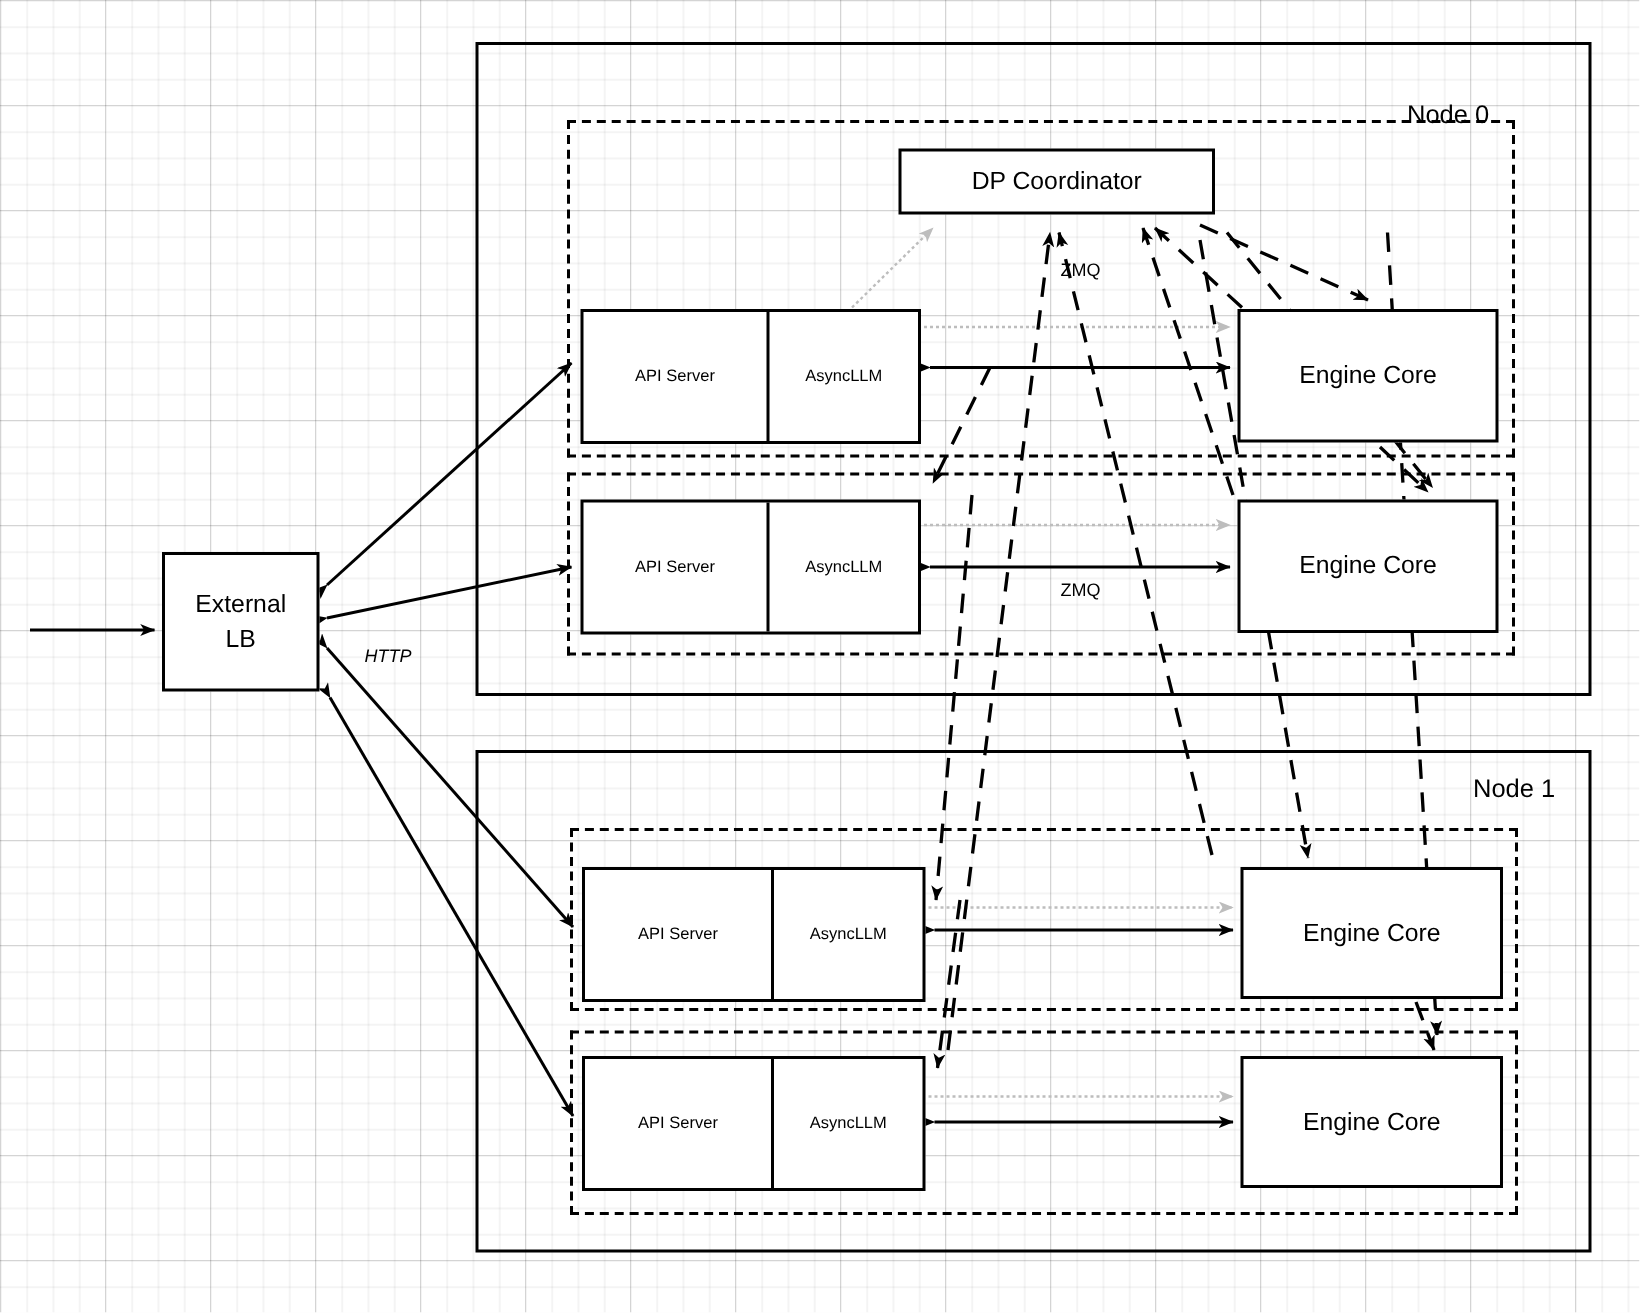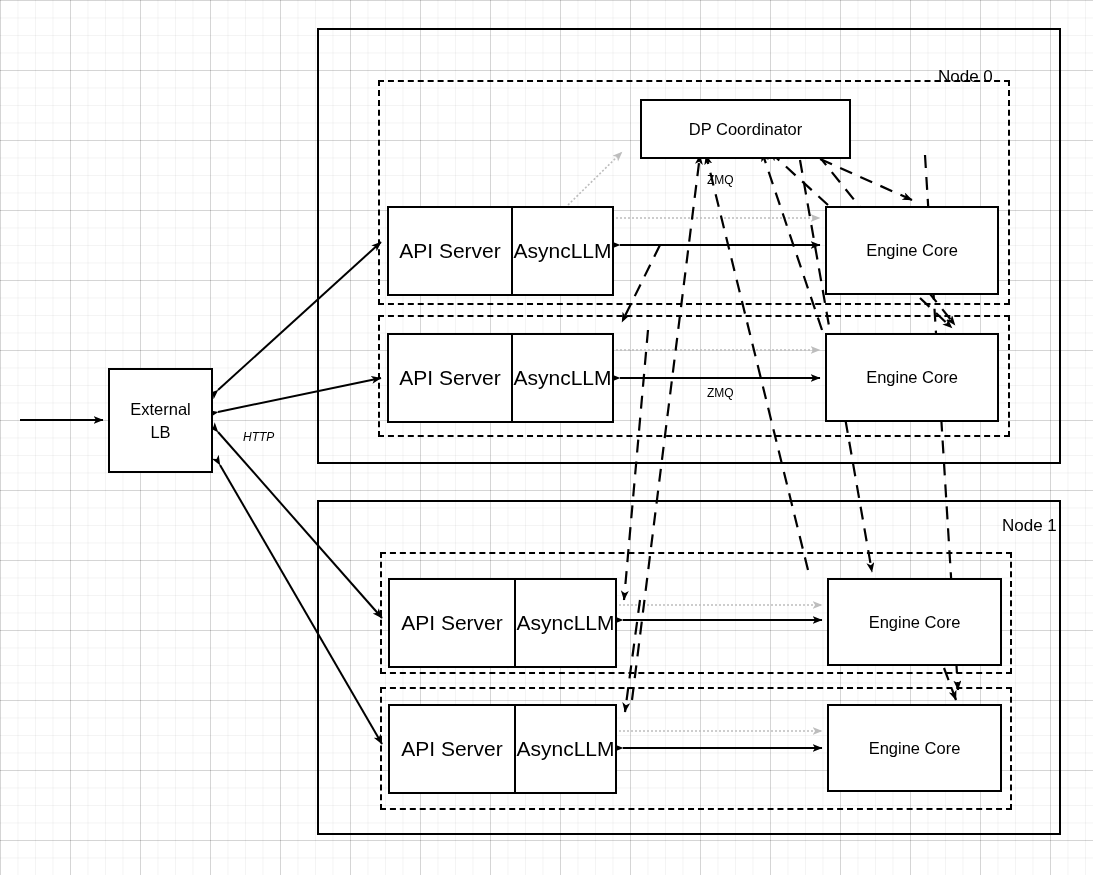--- a/index.html
+++ b/index.html
@@ -71,21 +71,21 @@
     border: 2px solid #000000;
     background: #ffffff;
     box-sizing: border-box;
     display: flex;
     align-items: stretch;
   }
   .split-cell {
     display: flex;
     align-items: center;
     justify-content: center;
-    font-size: 21px;
+    font-size: 11px;
     color: #000000;
     white-space: nowrap;
     box-sizing: border-box;
   }
   .split-cell.left {
     border-right: 2px solid #000000;
   }
   .edge-label {
     position: absolute;
     font-size: 12px;
@@ -204,33 +204,33 @@
     </g>
 
     <g>
       <line x1="920" y1="298" x2="952" y2="328" stroke="#000000" stroke-width="2.2" stroke-dasharray="13,9" marker-end="url(#arrow-black)"></line>
     </g>
     <g>
       <line x1="944" y1="668" x2="956" y2="700" stroke="#000000" stroke-width="2.2" stroke-dasharray="13,9" marker-end="url(#arrow-black)"></line>
     </g>
   </svg>
 
-  <div class="solid-box" id="external-lb" style="left:108px; top:368px; width:105px; height:105px; flex-direction:column; line-height:1.35;">
+  <div class="solid-box" id="external-lb" style="left:108px; top:368px; width:105px; height:93px; flex-direction:column; line-height:1.35;">
     <span>External</span>
     <span>LB</span>
   </div>
 
   <div class="edge-label" style="left:243px; top:430px;font-style:italic;">HTTP</div>
 
   <div class="node-box" style="left:317px; top:28px; width:744px; height:436px;"></div>
   <div class="node-label" style="left:938px; top:44px;margin-top:23px;">Node 0</div>
 
   <div class="dashed-group" style="left:378px; top:80px; width:632px; height:225px;"></div>
 
-  <div class="solid-box" style="left:640px; top:99px; width:211px; height:60px;">
+  <div class="solid-box" style="left:599px; top:99px; width:211px; height:44px;">
     <span>DP Coordinator</span>
   </div>
 
   <div class="edge-label" style="left:707px; top:173px;">ZMQ</div>
 
   <div class="split-box" style="left:387px; top:206px; width:227px; height:90px;">
     <div class="split-cell left" style="width:124px;">
       <span>API Server</span>
     </div>
     <div class="split-cell" style="flex:1;">
@@ -253,21 +253,21 @@
     </div>
   </div>
 
   <div class="solid-box" style="left:825px; top:333px; width:174px; height:89px;">
     <span>Engine Core</span>
   </div>
 
   <div class="edge-label" style="left:707px; top:386px;">ZMQ</div>
 
   <div class="node-box" style="left:317px; top:500px; width:744px; height:335px;"></div>
-  <div class="node-label" style="left:982px; top:516px;padding-left:20px;">Node 1</div>
+  <div class="node-label" style="left:982px; top:516px;">Node 1</div>
 
   <div class="dashed-group" style="left:380px; top:552px; width:632px; height:122px;"></div>
 
   <div class="split-box" style="left:388px; top:578px; width:229px; height:90px;">
     <div class="split-cell left" style="width:126px;">
       <span>API Server</span>
     </div>
     <div class="split-cell" style="flex:1;">
       <span>AsyncLLM</span>
     </div>

